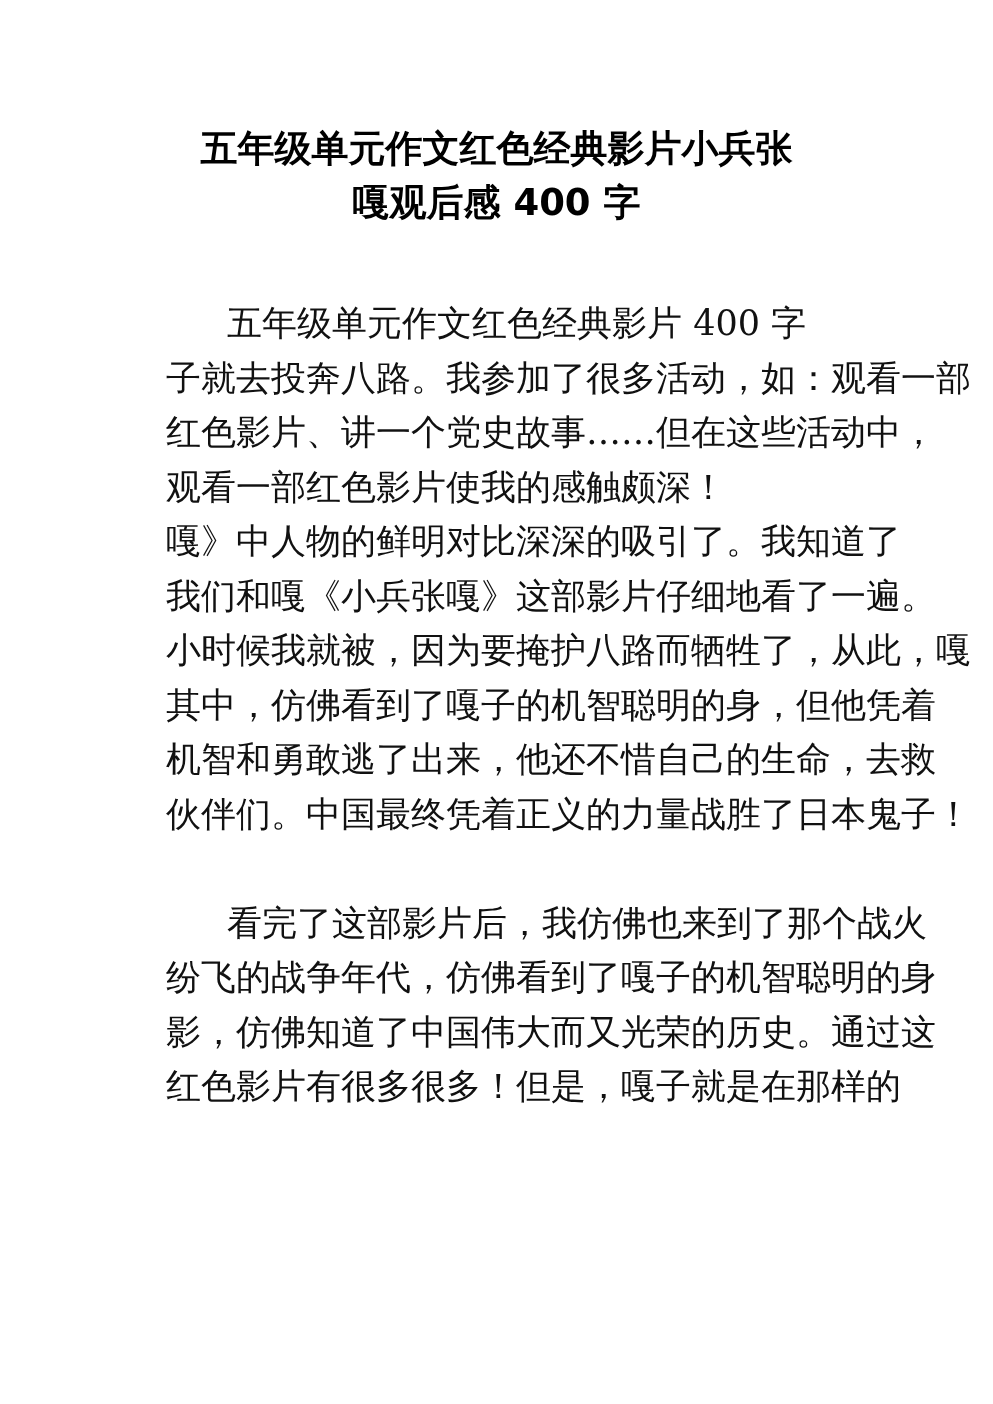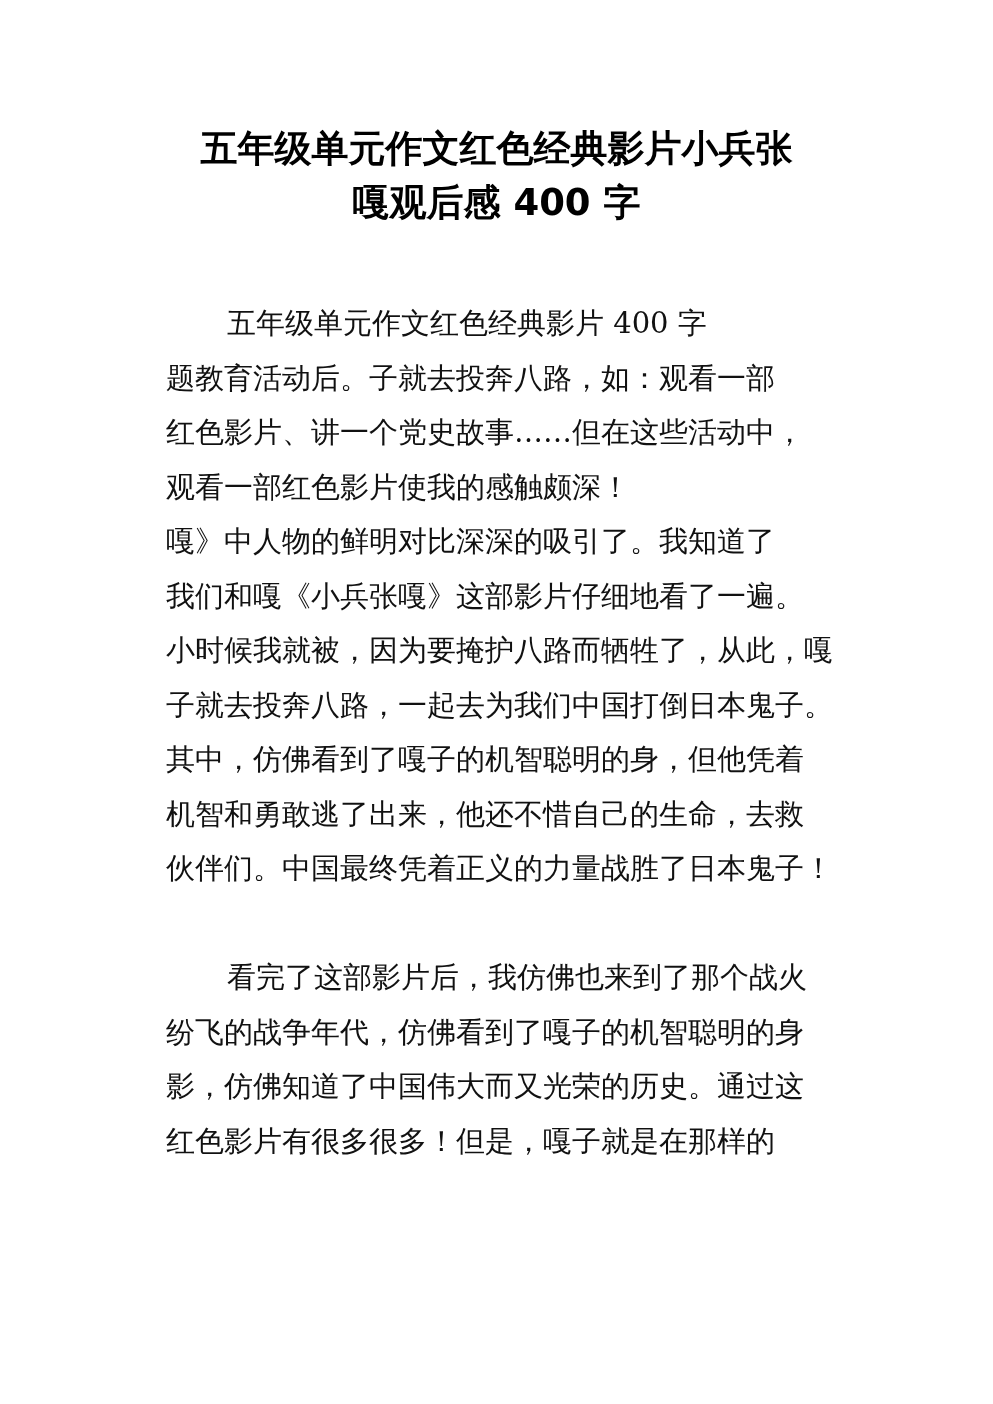--- a/index.html
+++ b/index.html
@@ -38,21 +38,21 @@
     .title-line {
       display: block;
       white-space: nowrap;
     }
     .body-text {
       position: absolute;
       left: 166px;
       top: 296px;
       width: 680px;
       font-family: "DejaVu Serif", "Liberation Serif", serif;
-      font-size: 29px;
+      font-size: 35px;
       line-height: 54.5px;
       color: #111111;
     }
     .line {
       display: block;
       height: 54.5px;
       white-space: nowrap;
     }
     .line.indent {
       padding-left: 61px;
@@ -65,27 +65,26 @@
 <body>
 
 <div class="page">
   <div class="title">
     <span class="title-line">五年级单元作文红色经典影片小兵张</span>
     <span class="title-line">嘎观后感 400 字</span>
   </div>
 
   <div class="body-text">
     <span class="line indent">五年级单元作文红色经典影片 400 字</span>
-    <span class="line">题教育活动后。子就去投奔八路，如：观看一部</span>
+    <span class="line">子就去投奔八路。我参加了很多活动，如：观看一部</span>
     <span class="line">红色影片、讲一个党史故事……但在这些活动中，</span>
     <span class="line">观看一部红色影片使我的感触颇深！</span>
     <span class="line">嘎》中人物的鲜明对比深深的吸引了。我知道了</span>
     <span class="line">我们和嘎《小兵张嘎》这部影片仔细地看了一遍。</span>
     <span class="line">小时候我就被，因为要掩护八路而牺牲了，从此，嘎</span>
-    <span class="line">子就去投奔八路，一起去为我们中国打倒日本鬼子。</span>
     <span class="line">其中，仿佛看到了嘎子的机智聪明的身，但他凭着</span>
     <span class="line">机智和勇敢逃了出来，他还不惜自己的生命，去救</span>
     <span class="line">伙伴们。中国最终凭着正义的力量战胜了日本鬼子！</span>
     <span class="line blank"></span>
     <span class="line indent">看完了这部影片后，我仿佛也来到了那个战火</span>
     <span class="line">纷飞的战争年代，仿佛看到了嘎子的机智聪明的身</span>
     <span class="line">影，仿佛知道了中国伟大而又光荣的历史。通过这</span>
     <span class="line">红色影片有很多很多！但是，嘎子就是在那样的</span>
   </div>
 </div>

